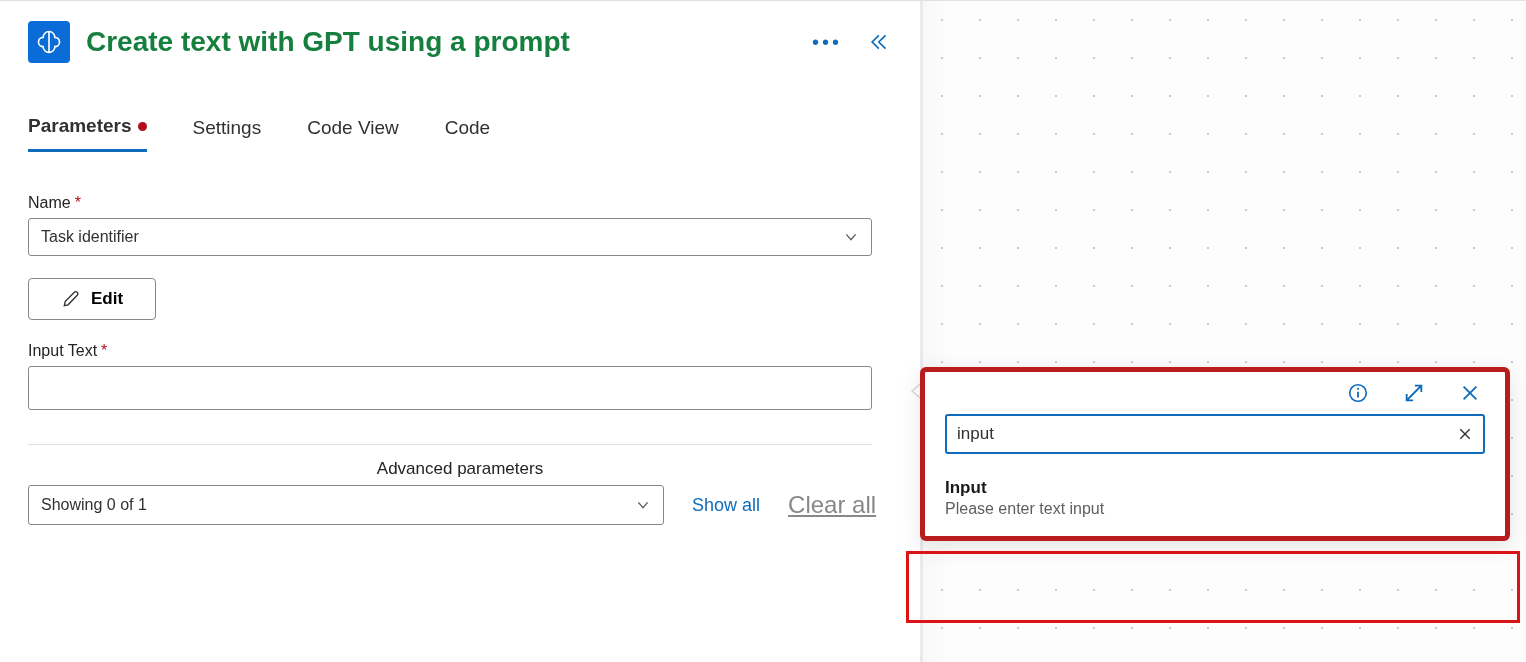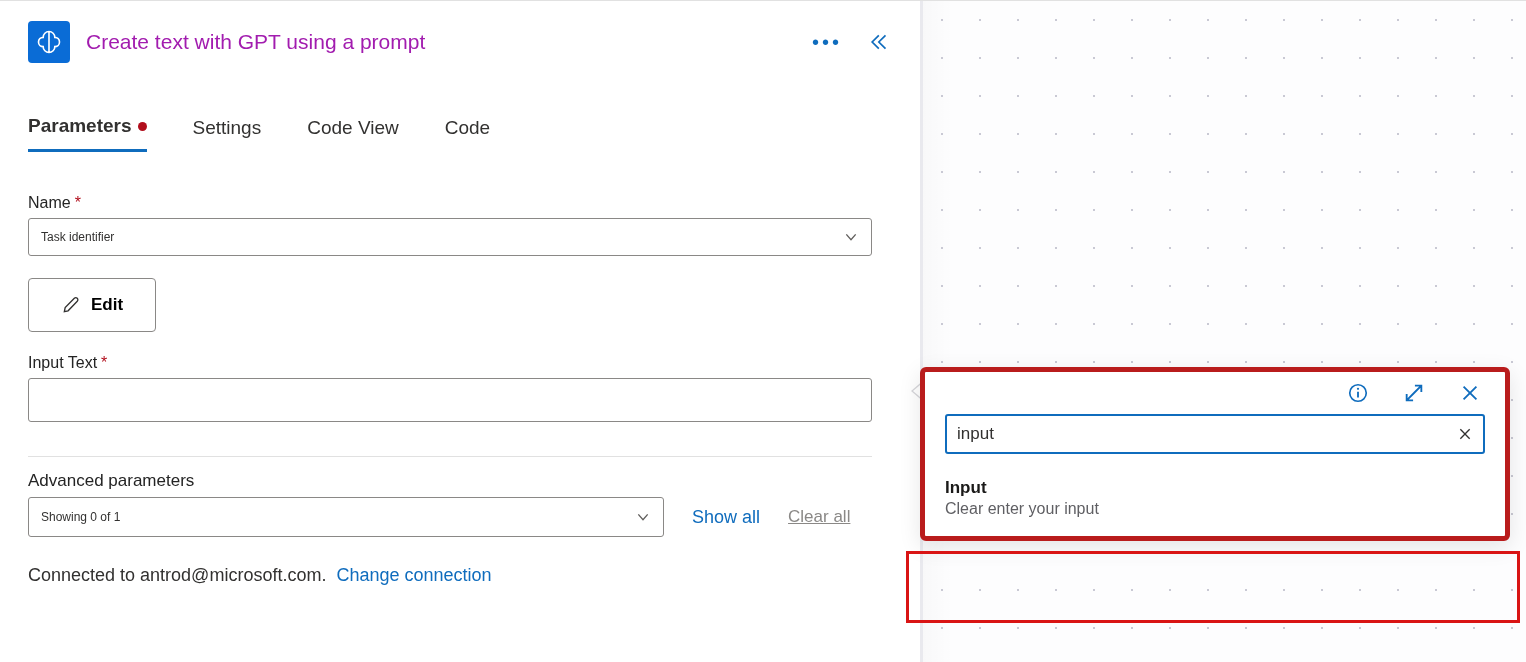--- a/index.html
+++ b/index.html
@@ -33,24 +33,24 @@
     height: 42px;
     background: #0a6cd6;
     border-radius: 4px;
     display: flex;
     align-items: center;
     justify-content: center;
     flex-shrink: 0;
   }
   .action-icon svg { width: 28px; height: 28px; fill: none; stroke: #fff; stroke-width:1.4; }
   .panel-title {
-    font-size: 21px;
-    font-weight: 400;
+    font-size: 28px;
+    font-weight: 700;
     flex: 1;
-    color: #a21caf;
+    color: #15803d;
   }
   .panel-top-right {
     display: flex;
     align-items: center;
     gap: 26px;
     padding-right: 4px;
   }
   .ellipsis { color: #0f6cbd; font-size: 20px; letter-spacing: 3px; cursor:pointer; line-height:1; }
   .collapse-icon { width: 20px; height: 20px; cursor:pointer; }
   .collapse-icon svg { width:100%; height:100%; stroke:#0f6cbd; fill:none; stroke-width:2; }
@@ -85,38 +85,38 @@
     margin-bottom: 6px;
     display:flex;
     gap:4px;
   }
   .req { color: #b10e1c; }
   .select-box, .text-box, .adv-select {
     width: 844px;
     border: 1px solid #8a8886;
     border-radius: 3px;
     background: #fff;
-    font-size: 12px;
+    font-size: 16px;
     color: #323130;
     padding: 6px 12px;
     display:flex;
     align-items:center;
     justify-content:space-between;
   }
   .select-box { height:38px; cursor:pointer; }
   .text-box { height: 44px; }
   .adv-select { height:40px; width: 636px; cursor:pointer;}
   .chev { width:16px; height:16px; }
   .chev svg { width:100%; height:100%; stroke:#605e5c; fill:none; stroke-width:2; }
 
   .edit-btn {
     margin-top: 22px;
     border: 1px solid #8a8886;
     background:#fff;
-    height:54px;
+    height:42px;
     width:128px;
     border-radius:4px;
     display:flex;
     align-items:center;
     justify-content:center;
     gap:10px;
     font-size:17px;
     font-weight:600;
     cursor:pointer;
   }
@@ -124,23 +124,23 @@
 
   .input-text-block { margin-top: 22px; }
 
   .divider { height:1px; background:#e1e1e1; margin: 34px 0 14px 0; width:844px; }
 
   .adv-row {
     display:flex;
     align-items:center;
     gap: 28px;
   }
-  .adv-label { font-size:17px; color:#242424; margin-bottom:6px; }
+  .adv-label { font-size:17px; color:#242424; margin-bottom:6px;text-align:center; }
   .show-all { color:#0f6cbd; font-size:18px; cursor:pointer; }
-  .clear-all { color:#8a8886; font-size:17px; text-decoration: underline; cursor:pointer;}
+  .clear-all { color:#8a8886; font-size:24px; text-decoration: underline; cursor:pointer;}
 
   .conn-row { margin-top: 28px; font-size:18px; display:flex; gap:10px; align-items:center;}
   .conn-text { color:#323130; }
   .conn-link { color:#0f6cbd; cursor:pointer; }
 
   
   .canvas {
     position:absolute;
     left: 920px;
     top:0;
@@ -313,24 +313,20 @@
       <div class="adv-select">
         <span>Showing 0 of 1</span>
         <span class="chev"><svg viewBox="0 0 24 24">
               <path d="M5 8 l7 8 l7 -8"></path>
             </svg></span>
       </div>
       <span class="show-all">Show all</span>
       <span class="clear-all">Clear all</span>
     </div>
 
-    <div class="conn-row">
-      <span class="conn-text">Connected to antrod@microsoft.com.</span>
-      <span class="conn-link">Change connection</span>
-    </div>
   </div>
 </div>
 
 <div class="canvas"></div>
 
 <div class="flyout">
   <div class="fly-top">
     <div class="icn">
       <svg viewBox="0 0 24 24">
           <circle cx="12" cy="12" r="9" stroke="#0f6cbd" stroke-width="1.8"></circle>
@@ -350,17 +346,17 @@
     </div>
   </div>
   <div class="fly-search">
     <input value="input" style="">
     <span class="clrx"><svg viewBox="0 0 24 24">
           <path d="M5 5 L19 19 M19 5 L5 19"></path>
         </svg></span>
   </div>
   <div class="fly-item">
     <div class="fly-item-title">Input</div>
-    <div class="fly-item-desc">Clear enter your input</div>
+    <div class="fly-item-desc">Please enter text input</div>
   </div>
 </div>
 
 <div class="red-box"></div>
 
 </body></html>

